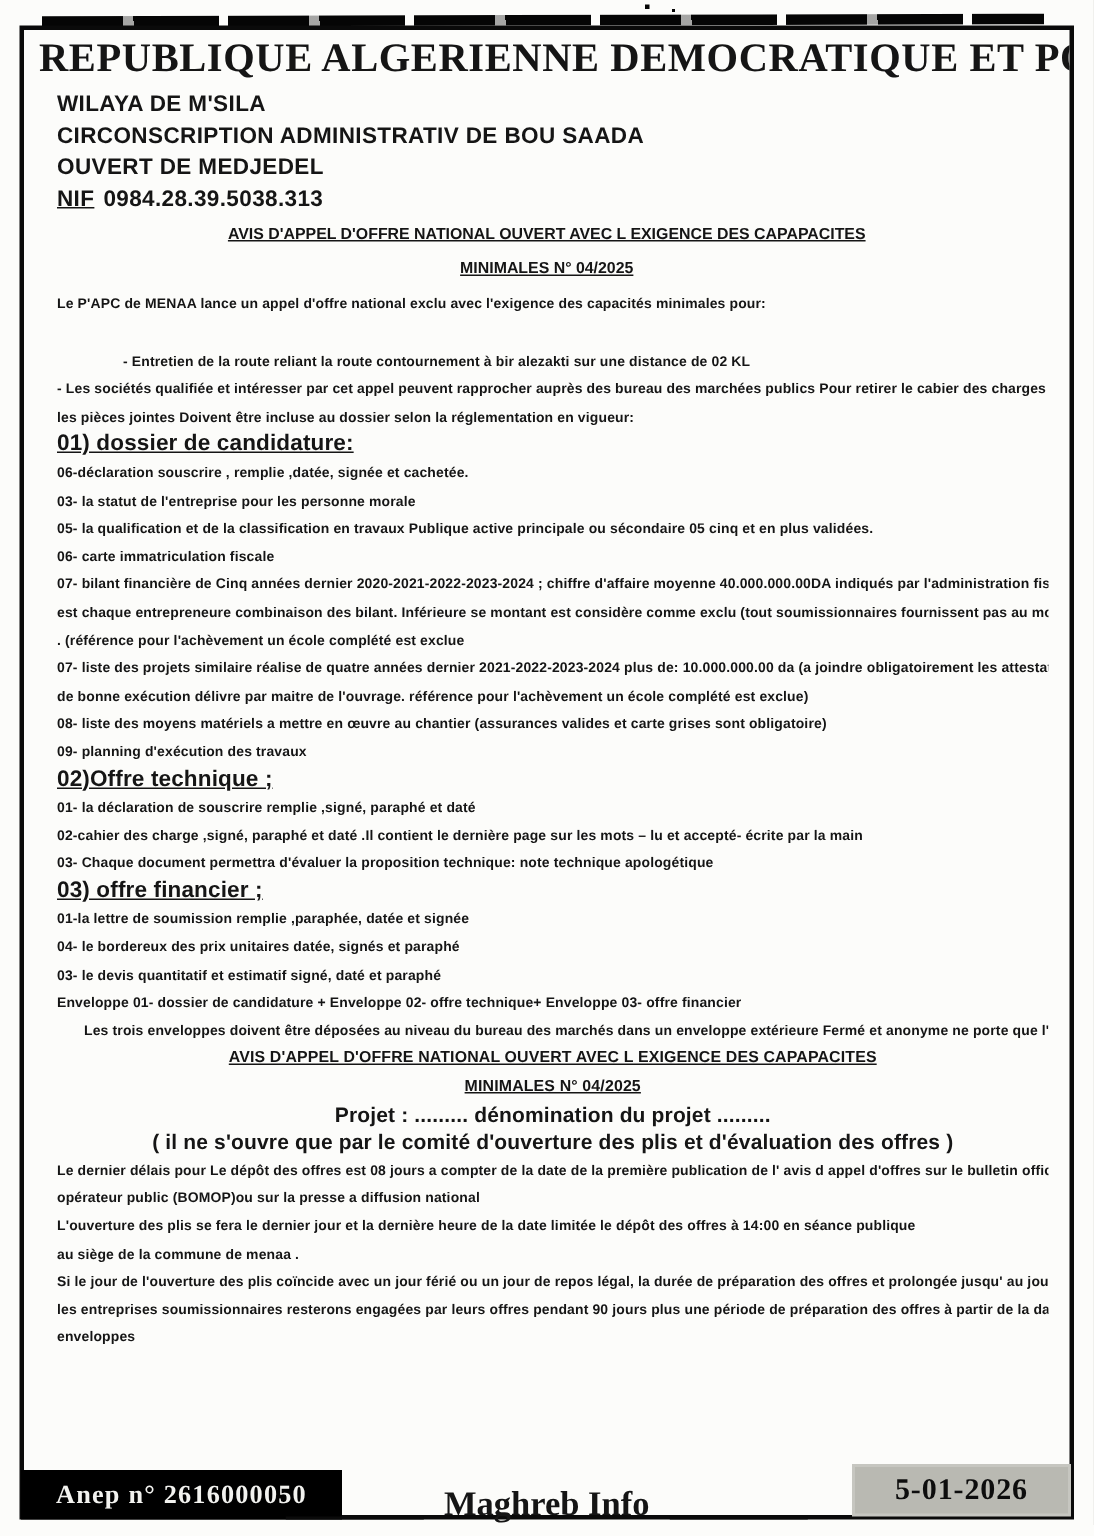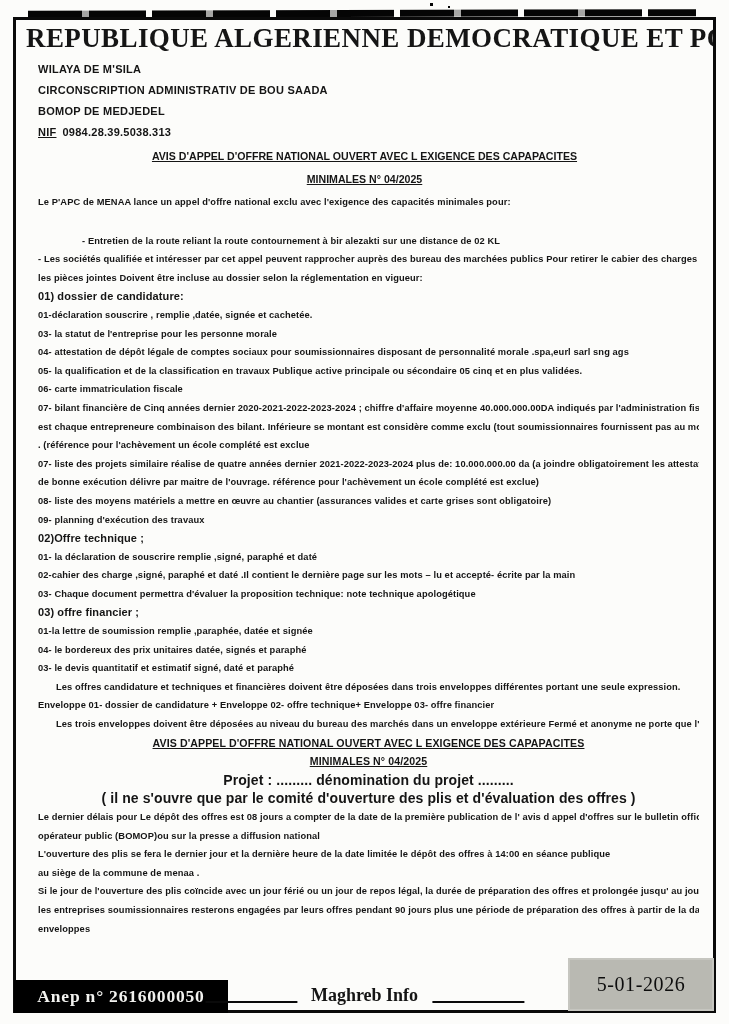--- a/index.html
+++ b/index.html
@@ -20,59 +20,59 @@
     border:3px solid #0a0a0a;box-sizing:border-box;
     padding:2px 10px 0 10px;overflow:hidden;
   }
   .doc-title{
     font-family:"Liberation Serif",serif;font-weight:bold;
     font-size:27px;letter-spacing:.4px;text-align:center;
     white-space:nowrap;margin-top:1px;
   }
   .org{margin:5px 0 0 12px;}
   .org-line{
-    font-size:11px;font-weight:700;line-height:21px;letter-spacing:.25px;
+    font-size:15px;font-weight:700;line-height:21px;letter-spacing:.25px;
     filter:blur(.25px);
   }
   .nif-label{text-decoration:underline;margin-right:6px;}
   .notice-head{
     text-align:center;font-size:10.6px;font-weight:700;line-height:19px;
     margin-top:4px;filter:blur(.2px);
   }
   .notice-head .u{text-decoration:underline;}
   .body-lines{margin:4px 4px 0 12px;filter:blur(.25px);}
   .bl{
     font-size:9.3px;font-weight:700;line-height:18.6px;
     white-space:nowrap;overflow:hidden;letter-spacing:.1px;
   }
   .bl.bullet{padding-left:44px;margin-top:20px;}
-  .bl.heading{font-size:11px;}
+  .bl.heading{text-decoration:underline;font-size:15px;}
   .bl.indent{padding-left:18px;}
   .bl.center-heading{text-align:center;text-decoration:underline;font-size:10.6px;}
   .bl.center-bold{text-align:center;font-size:14px;}
   
   .footer{position:absolute;left:0;right:0;bottom:6px;height:40px;}
   .anep-box{
     position:absolute;left:14px;bottom:5px;width:214px;height:33px;
     background:#000000;color:#f2f2ef;
     font-family:"Liberation Serif",serif;font-weight:bold;font-size:17.5px;
     display:flex;align-items:center;justify-content:center;
     letter-spacing:.8px;white-space:nowrap;
   }
   .journal{
-    position:absolute;left:50%;transform:translateX(-50%);bottom:12px;
+    position:absolute;left:50%;transform:translateX(-50%);bottom:2px;
     display:flex;align-items:flex-end;gap:14px;
-    font-family:"Liberation Serif",serif;font-weight:bold;font-size:18px;
+    font-family:"Liberation Serif",serif;font-weight:bold;font-size:23px;
     white-space:nowrap;
   }
   .journal .rule{width:92px;border-bottom:2.5px solid #0a0a0a;height:1px;margin-bottom:3px;}
   .date-box{
-    position:absolute;right:17px;bottom:9px;width:142px;height:49px;
+    position:absolute;right:17px;bottom:9px;width:142px;height:31px;
     background:#b9b9b2;color:#0d0d0d;
-    font-family:"Liberation Serif",serif;font-weight:normal;font-size:20px;
+    font-family:"Liberation Serif",serif;font-weight:bold;font-size:20px;
     display:flex;align-items:center;justify-content:center;
     letter-spacing:.6px;box-shadow:0 0 0 2px #c6c6c0;
     filter:blur(.2px);
   }
 </style>
 </head>
 <body>
 
 <div class="page">
 
@@ -80,60 +80,58 @@
   <div class="scan-dot" style="top:3px;left:430px;width:3px;height:3px;"></div>
   <div class="scan-dot" style="top:6px;left:448px;width:2px;height:2px;"></div>
 
   <div class="frame">
 
     <div class="doc-title">REPUBLIQUE ALGERIENNE DEMOCRATIQUE ET POPULAIRE</div>
 
     <div class="org">
       <div class="org-line">WILAYA DE M'SILA</div>
       <div class="org-line">CIRCONSCRIPTION ADMINISTRATIV DE BOU SAADA</div>
-      <div class="org-line">BOMOP DE MEDJEDEL</div>
+      <div class="org-line">OUVERT DE MEDJEDEL</div>
       <div class="org-line">
         <span class="nif-label">NIF</span><span>0984.28.39.5038.313</span>
       </div>
     </div>
 
     <div class="notice-head">
       <span class="u">AVIS D'APPEL D'OFFRE NATIONAL OUVERT AVEC L EXIGENCE DES CAPAPACITES</span>
     </div>
     <div class="notice-head">
       <span class="u">MINIMALES N° 04/2025</span>
     </div>
 
     <div class="body-lines">
         <div class="bl normal">Le P'APC de MENAA lance un appel d'offre national exclu avec l'exigence des capacités minimales pour:</div>
         <div class="bl bullet">- Entretien de la route reliant la route contournement à bir alezakti sur une distance de 02 KL</div>
         <div class="bl normal">- Les sociétés qualifiée et intéresser par cet appel peuvent rapprocher auprès des bureau des marchées publics Pour retirer le cabier des charges</div>
         <div class="bl normal">les pièces jointes Doivent être incluse au dossier selon la réglementation en vigueur:</div>
         <div class="bl heading">01) dossier de candidature:</div>
-        <div class="bl normal">01-déclaration souscrire , remplie ,datée, signée et cachetée.</div>
+        <div class="bl normal">06-déclaration souscrire , remplie ,datée, signée et cachetée.</div>
         <div class="bl normal">03- la statut de l'entreprise pour les personne morale</div>
-        <div class="bl normal">04- attestation de dépôt légale de comptes sociaux pour soumissionnaires disposant de personnalité morale .spa,eurl sarl sng ags</div>
         <div class="bl normal">05- la qualification et de la classification en travaux Publique active principale ou sécondaire 05 cinq et en plus validées.</div>
         <div class="bl normal">06- carte immatriculation fiscale</div>
         <div class="bl normal">07- bilant financière de Cinq années dernier 2020-2021-2022-2023-2024 ; chiffre d'affaire moyenne 40.000.000.00DA indiqués par l'administration fiscal et</div>
         <div class="bl normal">est chaque entrepreneure combinaison des bilant. Inférieure se montant est considère comme exclu (tout soumissionnaires fournissent pas au moins une</div>
         <div class="bl normal">. (référence pour l'achèvement un école complété est exclue</div>
         <div class="bl normal">07- liste des projets similaire réalise de quatre années dernier 2021-2022-2023-2024 plus de: 10.000.000.00 da (a joindre obligatoirement les attestation</div>
         <div class="bl normal">de bonne exécution délivre par maitre de l'ouvrage. référence pour l'achèvement un école complété est exclue)</div>
         <div class="bl normal">08- liste des moyens matériels a mettre en œuvre au chantier (assurances valides et carte grises sont obligatoire)</div>
         <div class="bl normal">09- planning d'exécution des travaux</div>
         <div class="bl heading">02)Offre technique ;</div>
         <div class="bl normal">01- la déclaration de souscrire remplie ,signé, paraphé et daté</div>
         <div class="bl normal">02-cahier des charge ,signé, paraphé et daté .Il contient le dernière page sur les mots – lu et accepté- écrite par la main</div>
         <div class="bl normal">03- Chaque document permettra d'évaluer la proposition technique: note technique apologétique</div>
         <div class="bl heading">03) offre financier ;</div>
         <div class="bl normal">01-la lettre de soumission remplie ,paraphée, datée et signée</div>
         <div class="bl normal">04- le bordereux des prix unitaires datée, signés et paraphé</div>
         <div class="bl normal">03- le devis quantitatif et estimatif signé, daté et paraphé</div>
-        <div class="bl indent">Les offres candidature et techniques et financières doivent être déposées dans trois enveloppes différentes portant une seule expression.</div>
         <div class="bl normal">Enveloppe 01- dossier de candidature + Enveloppe 02- offre technique+ Enveloppe 03- offre financier</div>
         <div class="bl indent">Les trois enveloppes doivent être déposées au niveau du bureau des marchés dans un enveloppe extérieure Fermé et anonyme ne porte que l'expression .</div>
         <div class="bl center-heading">AVIS D'APPEL D'OFFRE NATIONAL OUVERT AVEC L EXIGENCE DES CAPAPACITES</div>
         <div class="bl center-heading">MINIMALES N° 04/2025</div>
         <div class="bl center-bold">Projet : ......... dénomination du projet .........</div>
         <div class="bl center-bold">( il ne s'ouvre que par le comité d'ouverture des plis et d'évaluation des offres )</div>
         <div class="bl normal">Le dernier délais pour Le dépôt des offres est 08 jours a compter de la date de la première publication de l' avis d appel d'offres sur le bulletin officiel des marchés de l'</div>
         <div class="bl normal">opérateur public (BOMOP)ou sur la presse a diffusion national</div>
         <div class="bl normal">L'ouverture des plis se fera le dernier jour et la dernière heure de la date limitée le dépôt des offres à 14:00 en séance publique</div>
         <div class="bl normal">au siège de la commune de menaa .</div>

